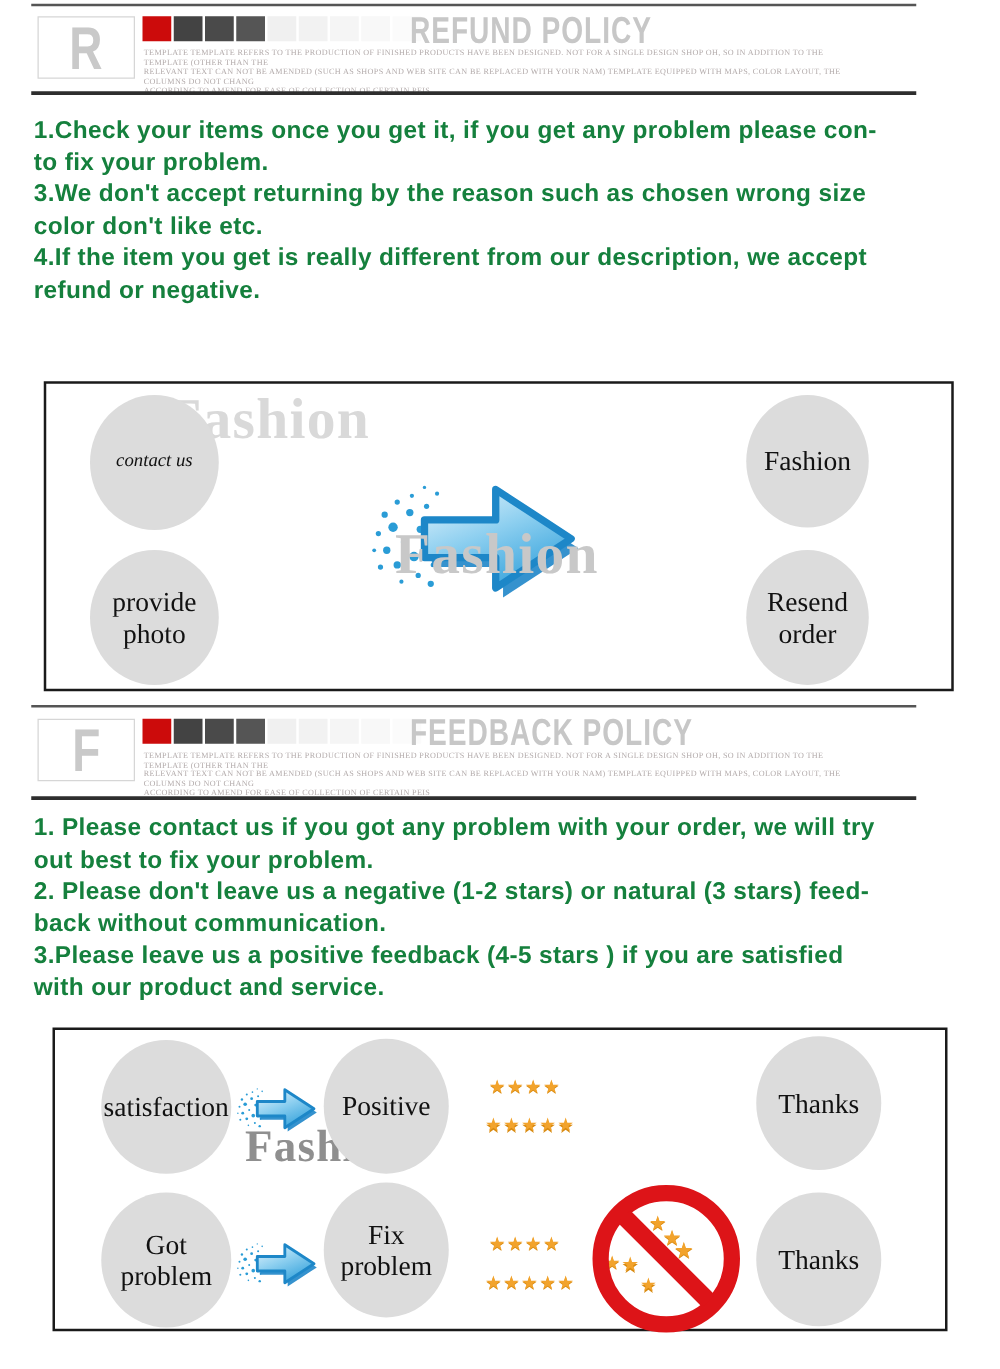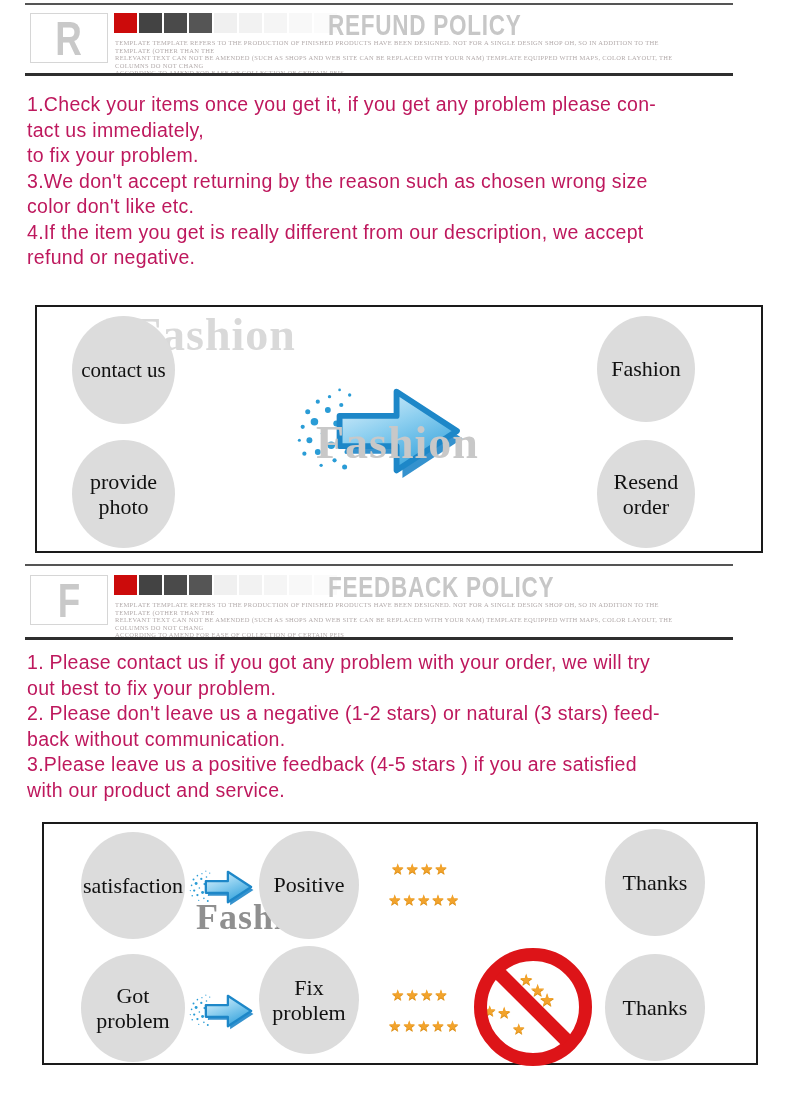--- a/index.html
+++ b/index.html
@@ -14,32 +14,32 @@
   .letterbox span{font-size:46px;font-weight:bold;color:#c9c9c9;display:inline-block;
                   transform:scale(0.8,1.05);line-height:1;}
   .palette{position:absolute;left:114px;display:flex;gap:2px;}
   .palette-block{width:23px;height:20px;}
   .hdr-title{position:absolute;left:328px;font-size:30px;font-weight:bold;color:#c7c7c7;
              white-space:nowrap;transform:scaleX(0.75);transform-origin:0 0;letter-spacing:1px;}
   .hdr-subtext{position:absolute;left:115px;width:580px;font-family:"Liberation Serif",serif;
                font-size:6.5px;line-height:7.5px;color:#b3abab;letter-spacing:0.3px;}
 
   
-  .policy-text{position:absolute;left:27px;width:760px;color:#be185d;}
+  .policy-text{position:absolute;left:27px;width:760px;color:#15803d;font-weight:bold;}
   .policy-line{font-size:19.5px;line-height:25.5px;letter-spacing:0.3px;white-space:nowrap;}
 
   
   .diagram-box{position:absolute;border:2px solid #1a1a1a;background:#ffffff;box-sizing:border-box;}
   .box-refund{left:35px;top:305px;width:728px;height:248px;}
   .box-feedback{left:42px;top:822px;width:716px;height:243px;}
 
   .bubble{position:absolute;background:#dcdcdc;border-radius:50%;display:flex;align-items:center;
           justify-content:center;text-align:center;font-family:"Liberation Serif",serif;
           font-size:22px;color:#111111;white-space:pre-line;line-height:1.15;z-index:2;}
-  .c-contact{left:72px;top:316px;width:103px;height:108px;font-size:21px;}
+  .c-contact{left:72px;top:316px;width:103px;height:108px;font-size:15px;font-style:italic;}
   .c-refund{left:597px;top:316px;width:98px;height:106px;}
   .c-provide{left:72px;top:440px;width:103px;height:108px;}
   .c-resend{left:597px;top:440px;width:98px;height:108px;}
   .c-satisfaction{left:81px;top:832px;width:104px;height:107px;font-size:22px;}
   .c-positive{left:259px;top:831px;width:100px;height:108px;}
   .c-thanks1{left:605px;top:829px;width:100px;height:107px;}
   .c-got{left:81px;top:954px;width:104px;height:108px;}
   .c-fix{left:259px;top:946px;width:100px;height:108px;}
   .c-thanks2{left:605px;top:954px;width:100px;height:107px;}
 
@@ -134,21 +134,20 @@
     <div class="hdr-subtext" style="top:39px">
       <div>TEMPLATE TEMPLATE REFERS TO THE PRODUCTION OF FINISHED PRODUCTS HAVE BEEN DESIGNED. NOT FOR A SINGLE DESIGN SHOP OH, SO IN ADDITION TO THE TEMPLATE (OTHER THAN THE</div>
       <div>RELEVANT TEXT CAN NOT BE AMENDED (SUCH AS SHOPS AND WEB SITE CAN BE REPLACED WITH YOUR NAM) TEMPLATE EQUIPPED WITH MAPS, COLOR LAYOUT, THE COLUMNS DO NOT CHANG</div>
       <div>ACCORDING TO AMEND FOR EASE OF COLLECTION OF CERTAIN PEIS</div>
     </div>
     <div class="hdr-bottomline" style="top:73px"></div>
   </div>
 
   <div class="policy-text" style="top:92px">
     <div class="policy-line">1.Check your items once you get it, if you get any problem please con-</div>
-    <div class="policy-line">tact us immediately,</div>
     <div class="policy-line">to fix your problem.</div>
     <div class="policy-line">3.We don't accept returning by the reason such as chosen wrong size</div>
     <div class="policy-line">color don't like etc.</div>
     <div class="policy-line">4.If the item you get is really different from our description, we accept</div>
     <div class="policy-line">refund or negative.</div>
   </div>
 
   <div class="diagram-box box-refund"></div>
   <span class="watermark wm1">Fashion</span>
   <span class="watermark wm2">Fashion</span>

